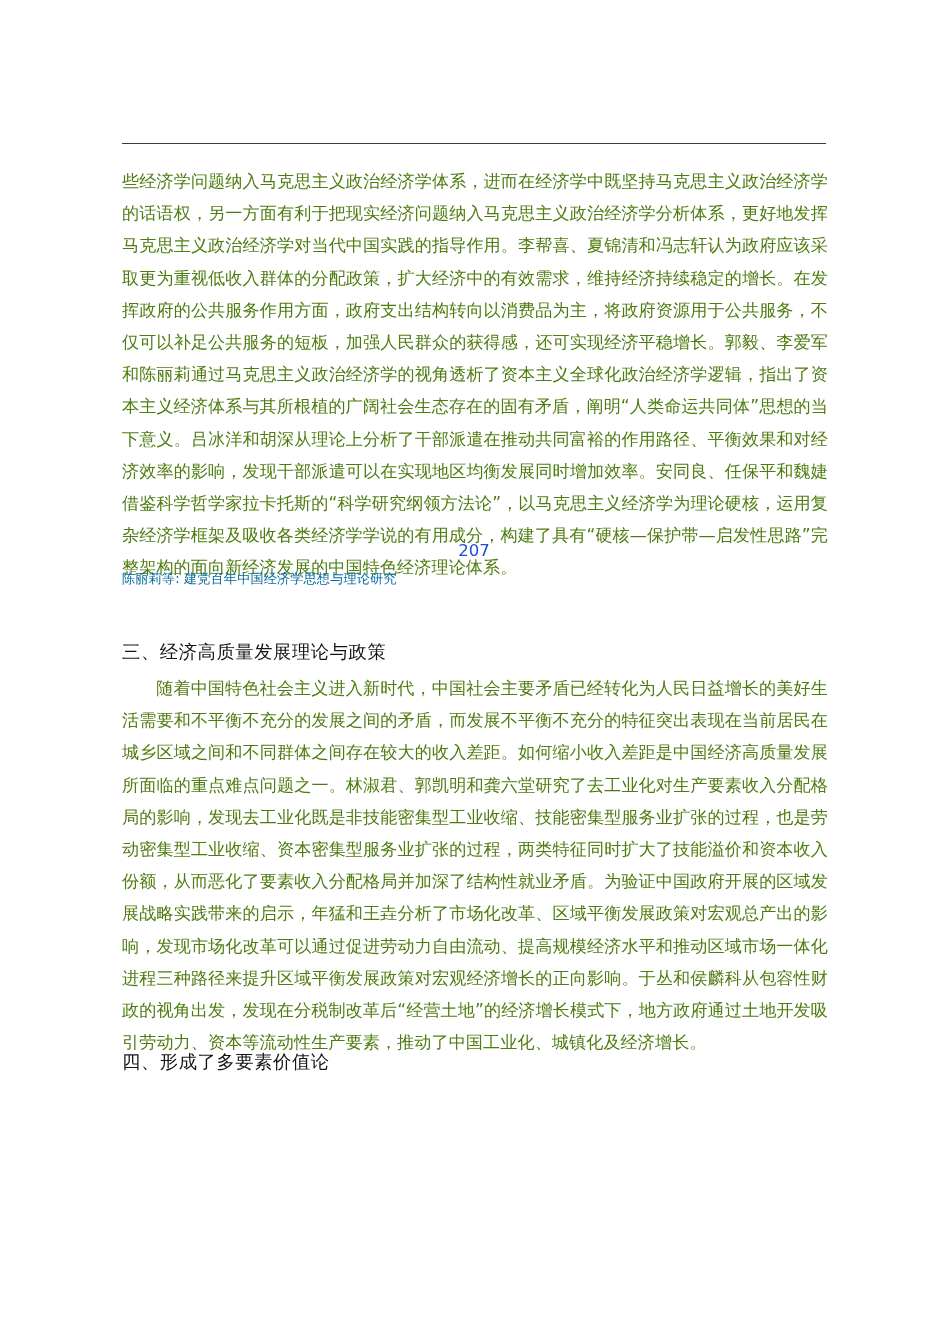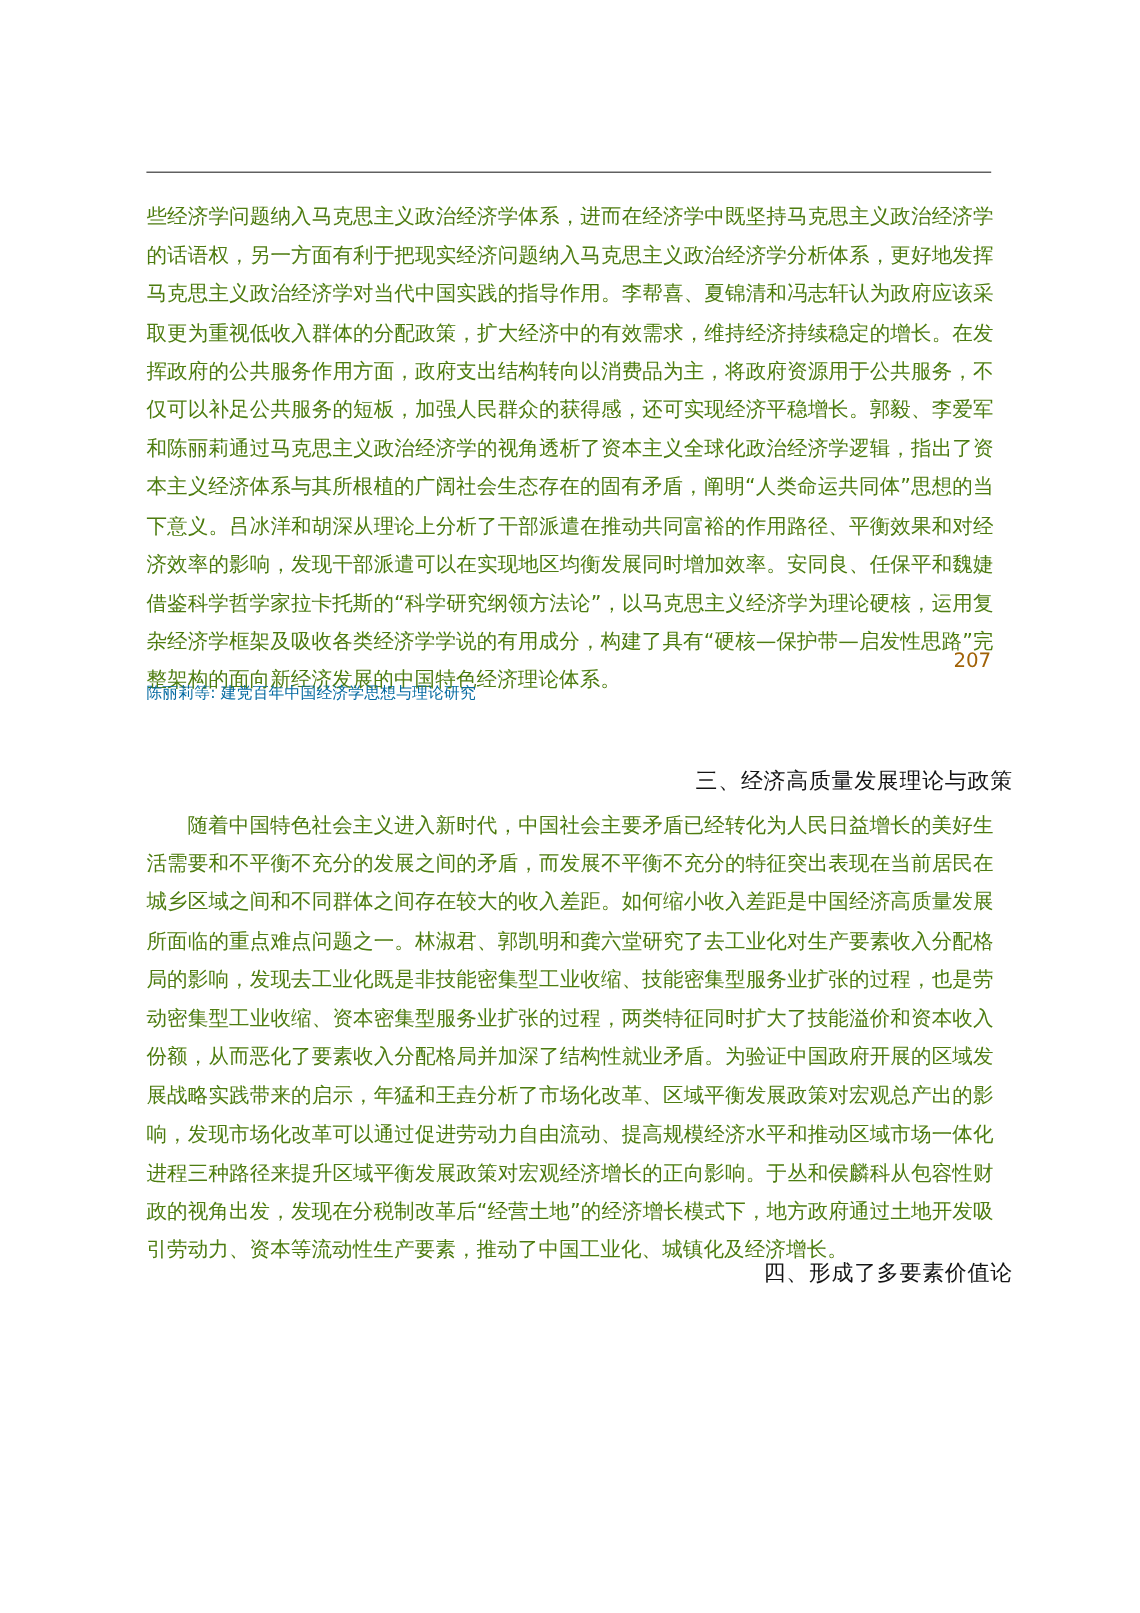--- a/index.html
+++ b/index.html
@@ -47,42 +47,42 @@
     width: 706px;
   }
   .indent {
     text-indent: 2em;
   }
   .folio {
     position: absolute;
     left: 122px;
     top: 538px;
     width: 704px;
-    text-align: right;
+    text-align: center;
     font-size: 16.5px;
     line-height: 26px;
-    color: #a16207;
+    color: #1d4ed8;
     font-family: "DejaVu Sans", "Liberation Sans", sans-serif;
   }
   .runhead {
     position: absolute;
     left: 122px;
     top: 568px;
     width: 704px;
     text-align: left;
     font-size: 13.2px;
     line-height: 22px;
     letter-spacing: 0.1px;
     color: #0369a1;
   }
   .heading {
     position: absolute;
-    left: 140px;
+    left: 122px;
     width: 704px;
-    text-align: right;
+    text-align: left;
     font-size: 18.3px;
     line-height: 30px;
     letter-spacing: 0.6px;
     color: #141414;
     font-weight: 400;
   }
   #heading-3 { top: 622px; }
   #heading-4 { top: 1032px; }
 
   .sec3-body {

